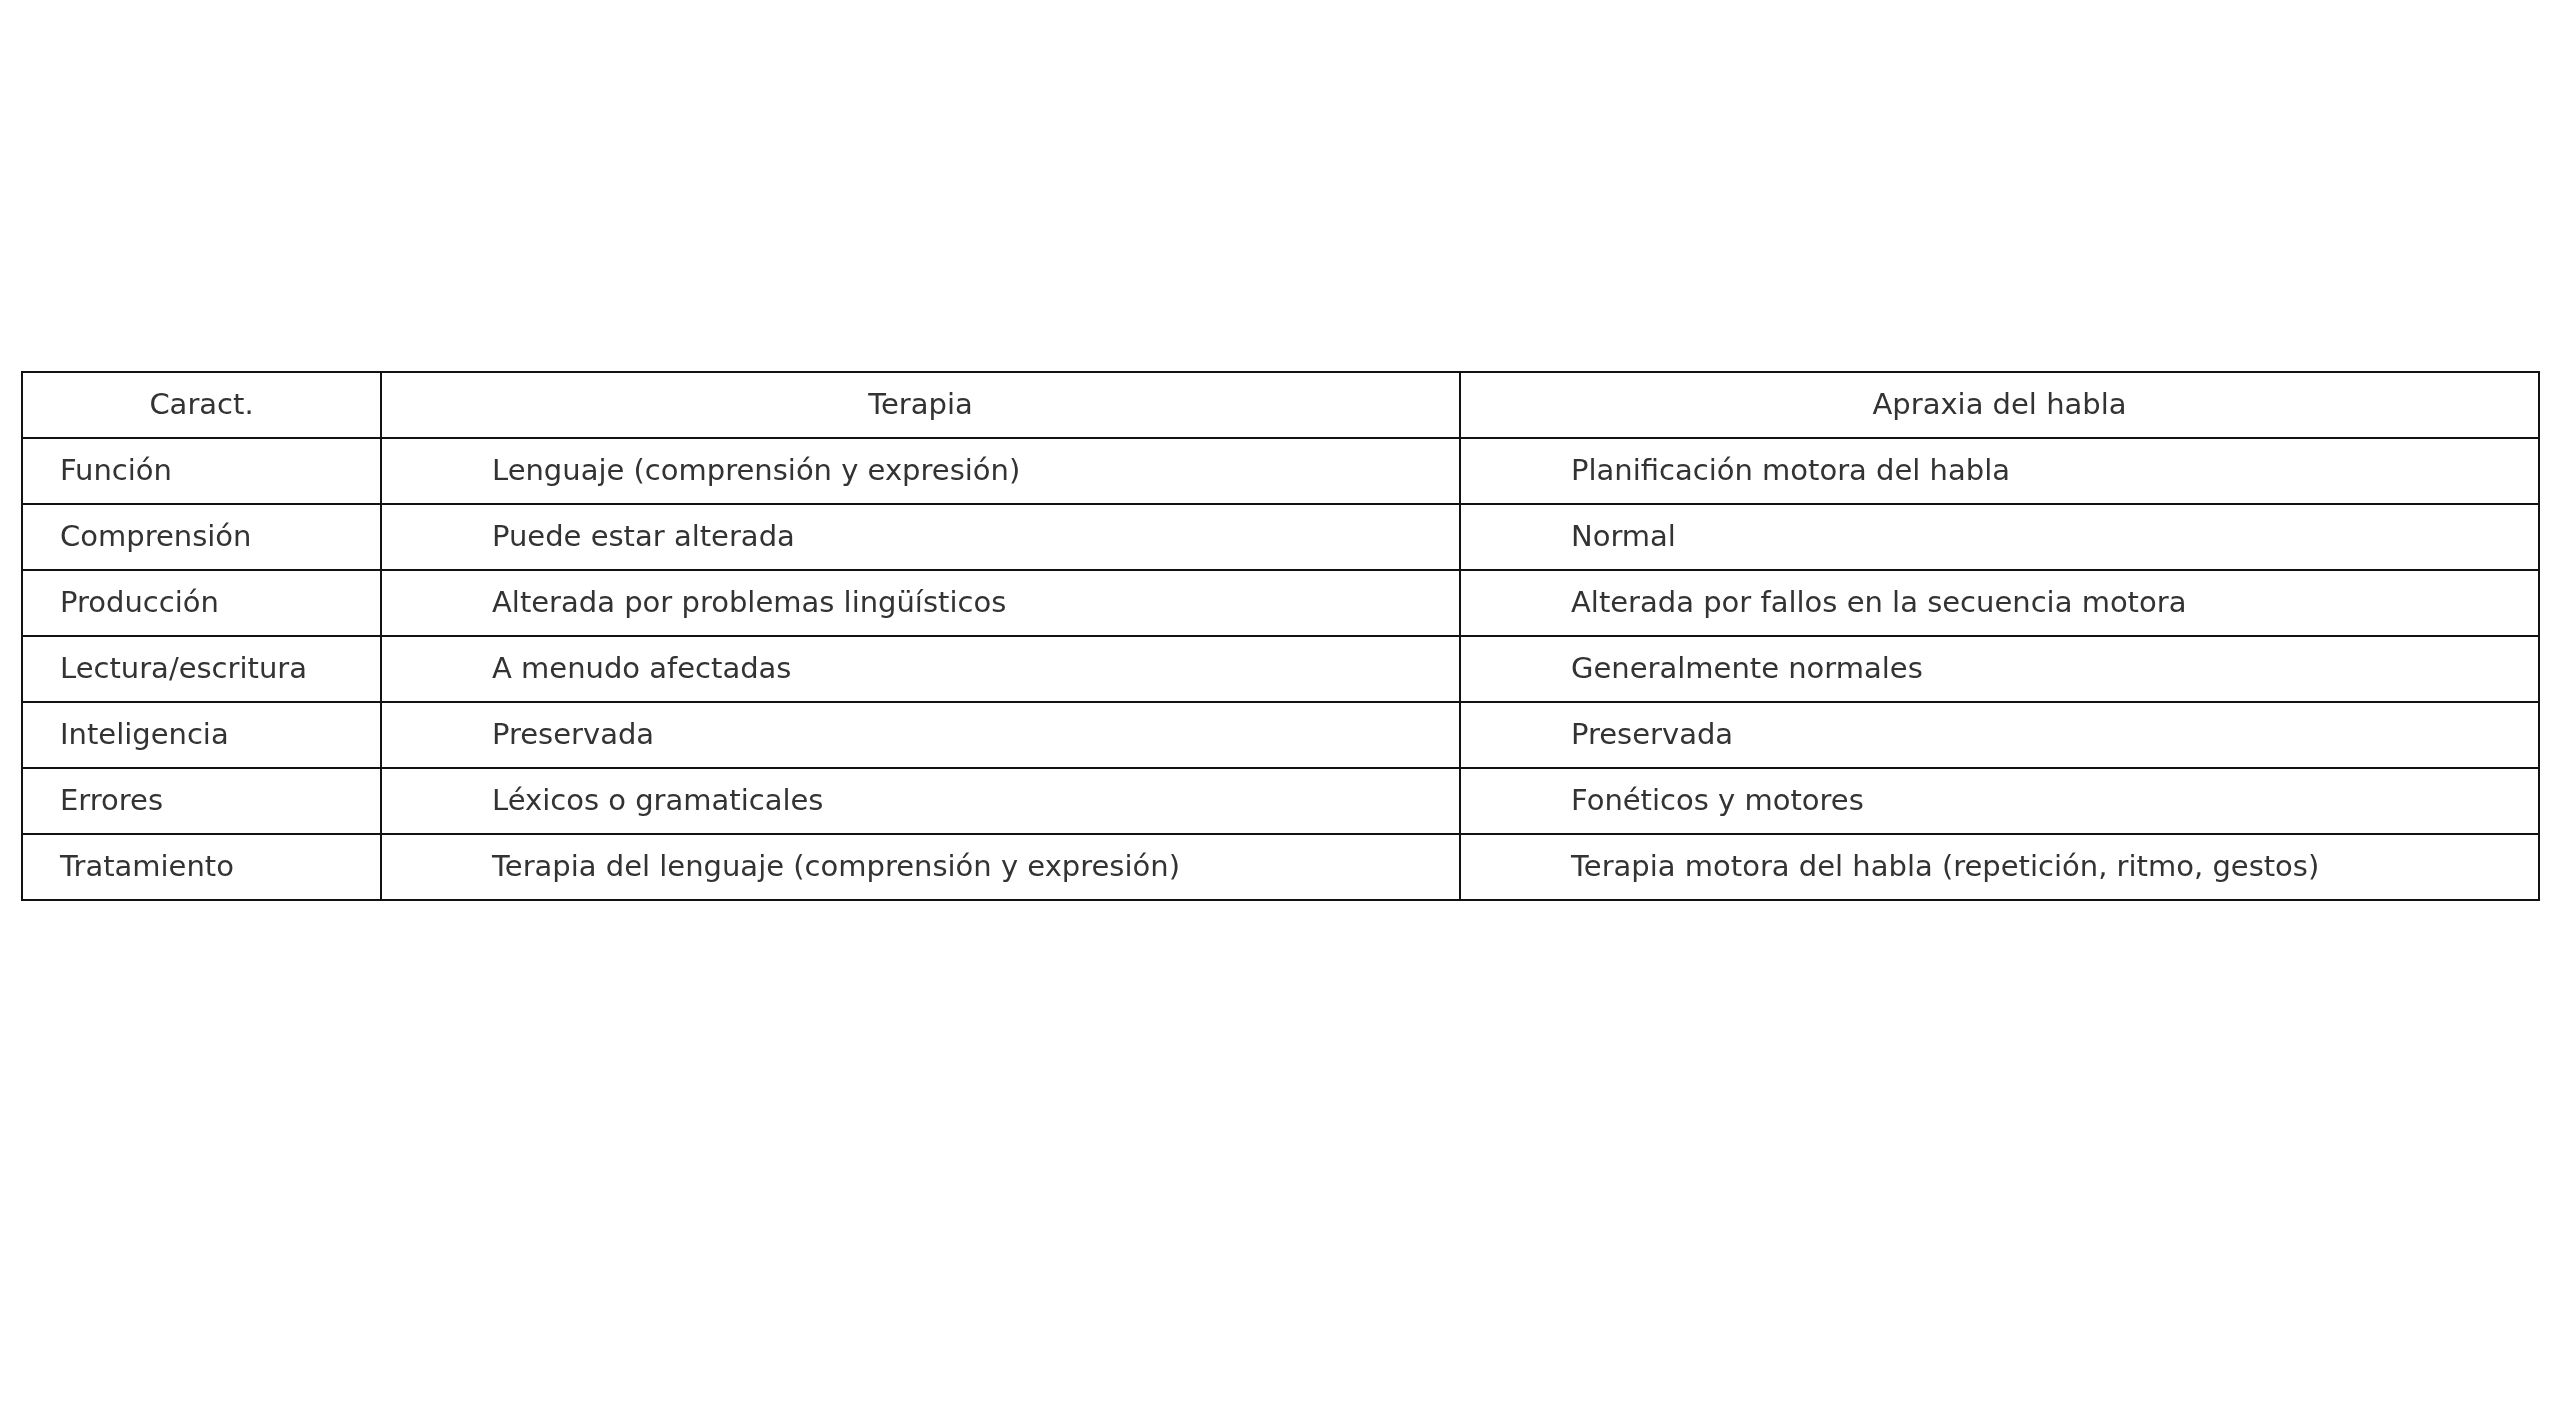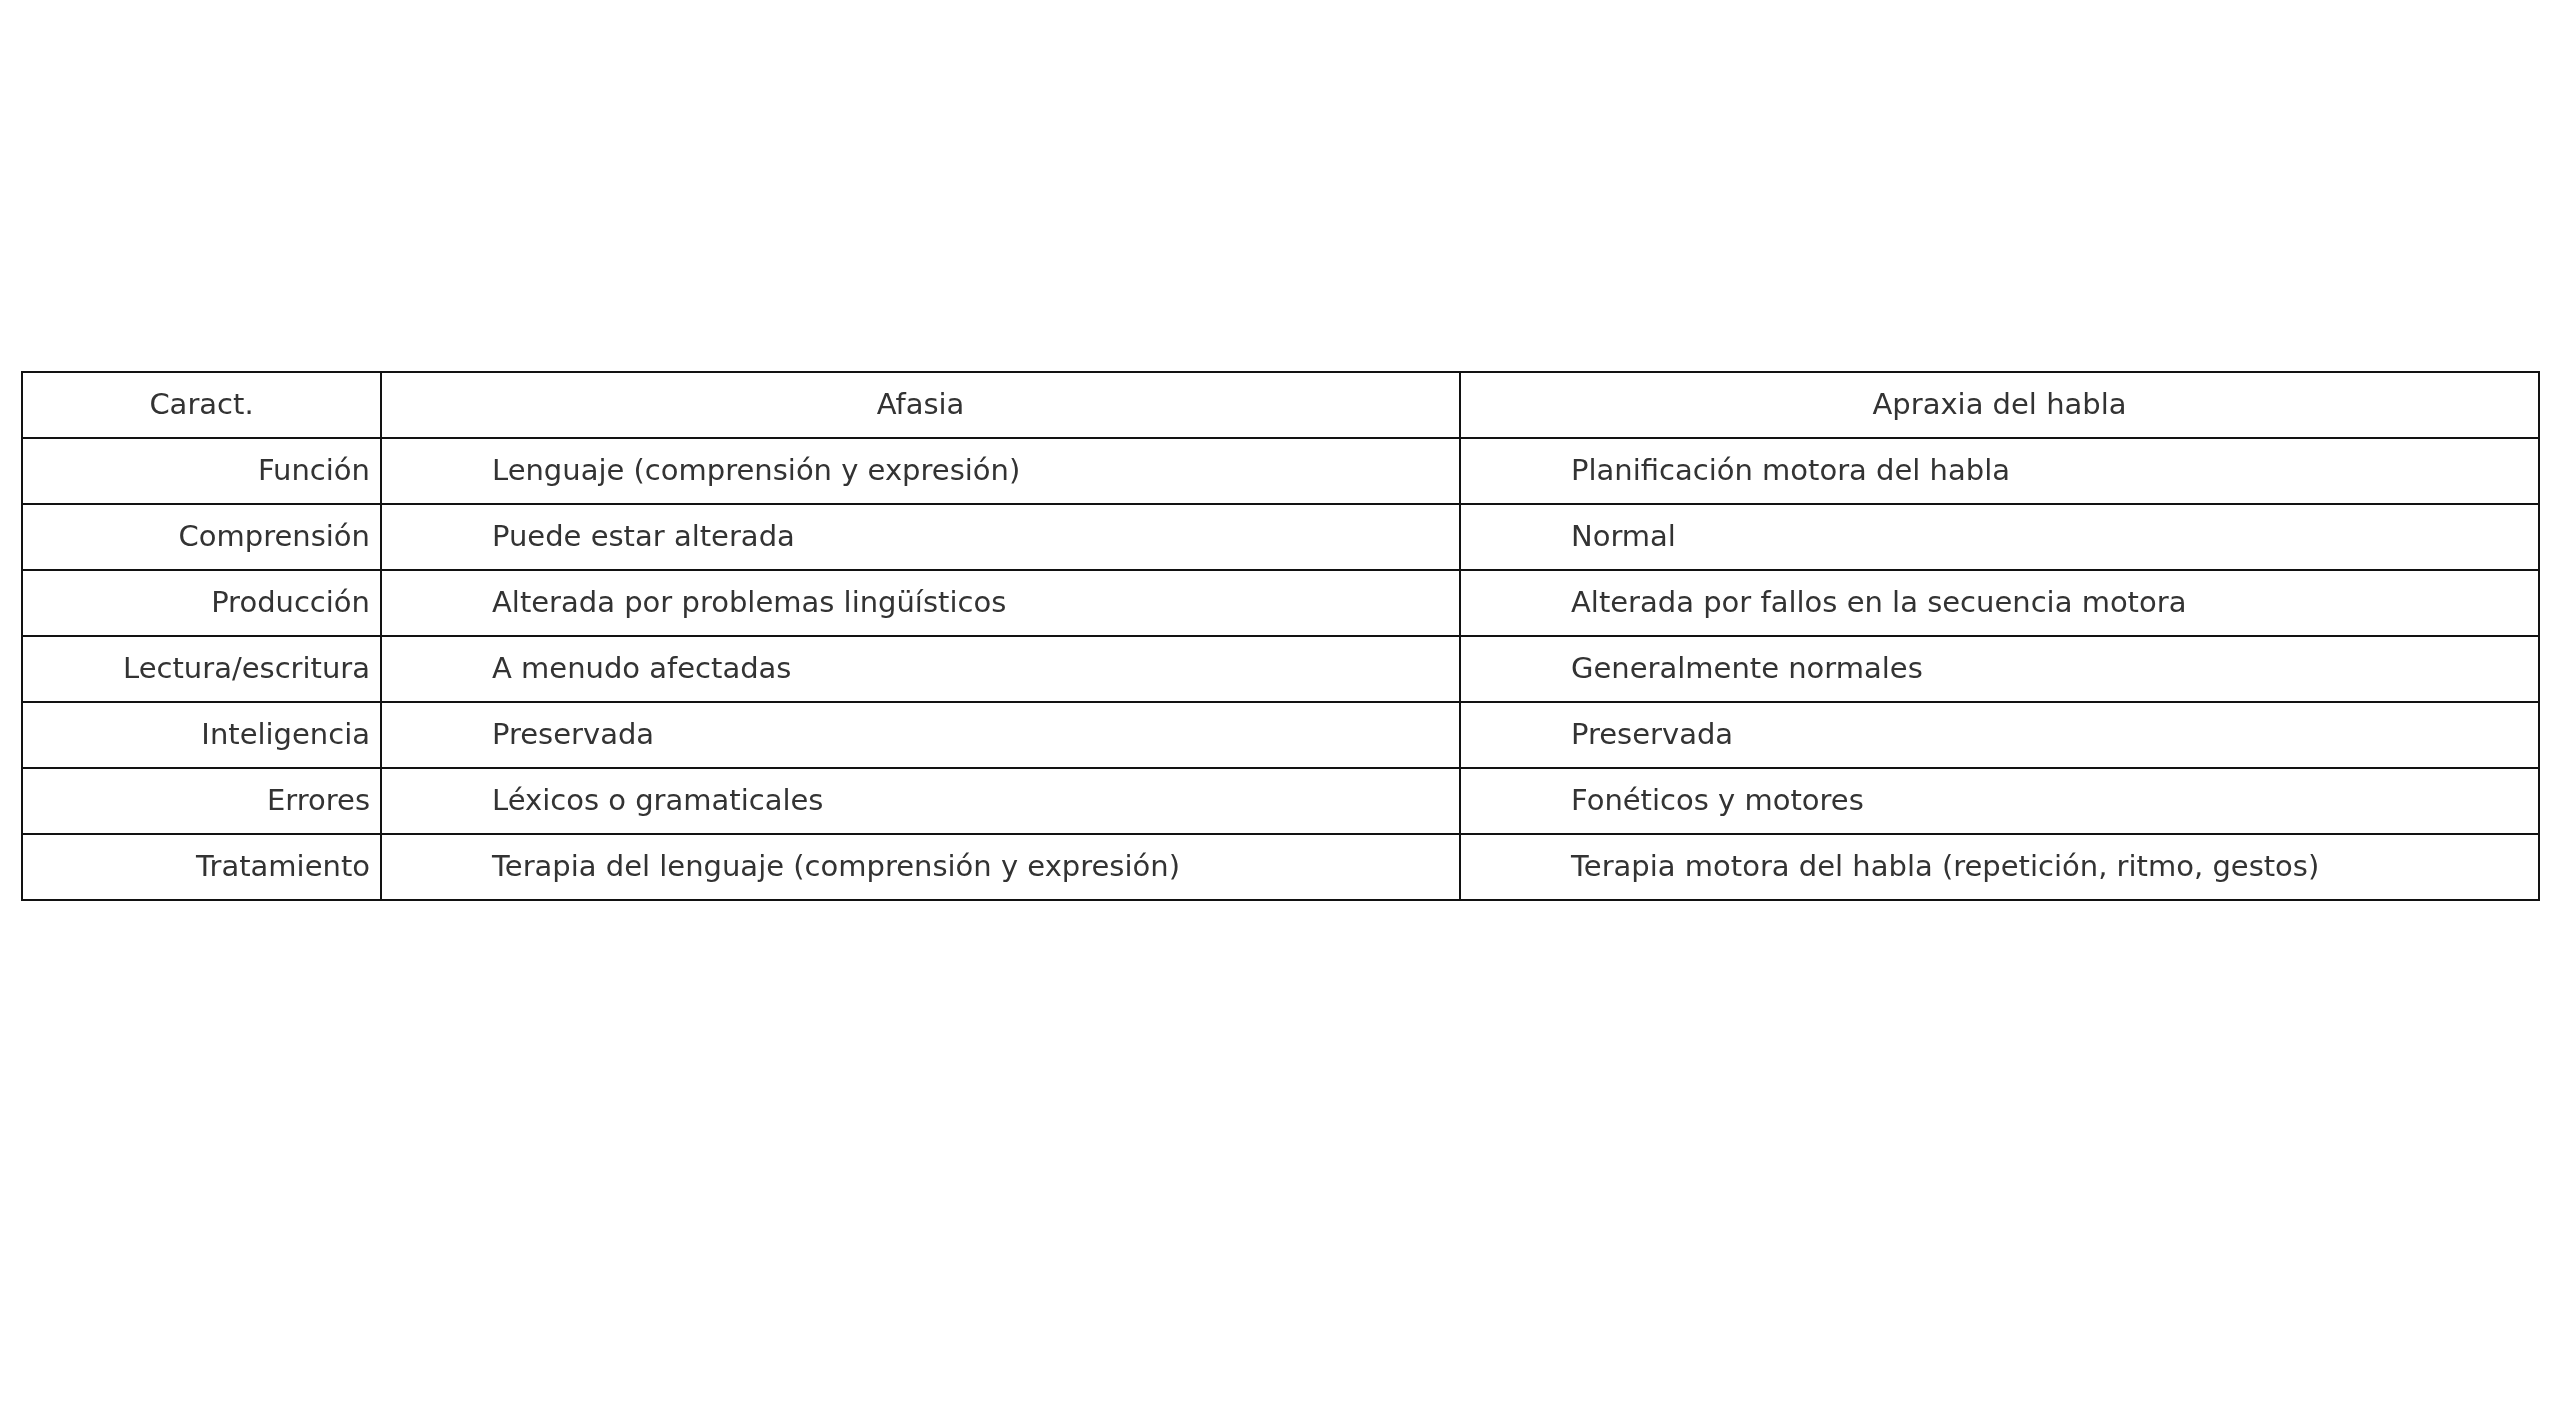--- a/index.html
+++ b/index.html
@@ -59,21 +59,21 @@
   }
 
   
   table.comparison thead th {
     text-align: center;
     padding: 0 12px;
   }
 
   
   table.comparison tbody td.cell-caract {
-    text-align: right;
+    text-align: left;
     padding-left: 37px;
     padding-right: 10px;
   }
   table.comparison tbody td.cell-value {
     text-align: left;
     padding-left: 110px;
   }
 </style>
 </head>
 <body>
@@ -82,21 +82,21 @@
   <div class="table-wrap">
     <table class="comparison">
       <colgroup>
         <col class="col-caract">
         <col class="col-afasia">
         <col class="col-apraxia">
       </colgroup>
       <thead>
         <tr>
           <th>Caract.</th>
-          <th>Afasia</th>
+          <th>Terapia</th>
           <th>Apraxia del habla</th>
         </tr>
       </thead>
       <tbody>
 
         <tr>
           <td class="cell-caract">Función</td>
           <td class="cell-value">Lenguaje (comprensión y expresión)</td>
           <td class="cell-value">Planificación motora del habla</td>
         </tr>

